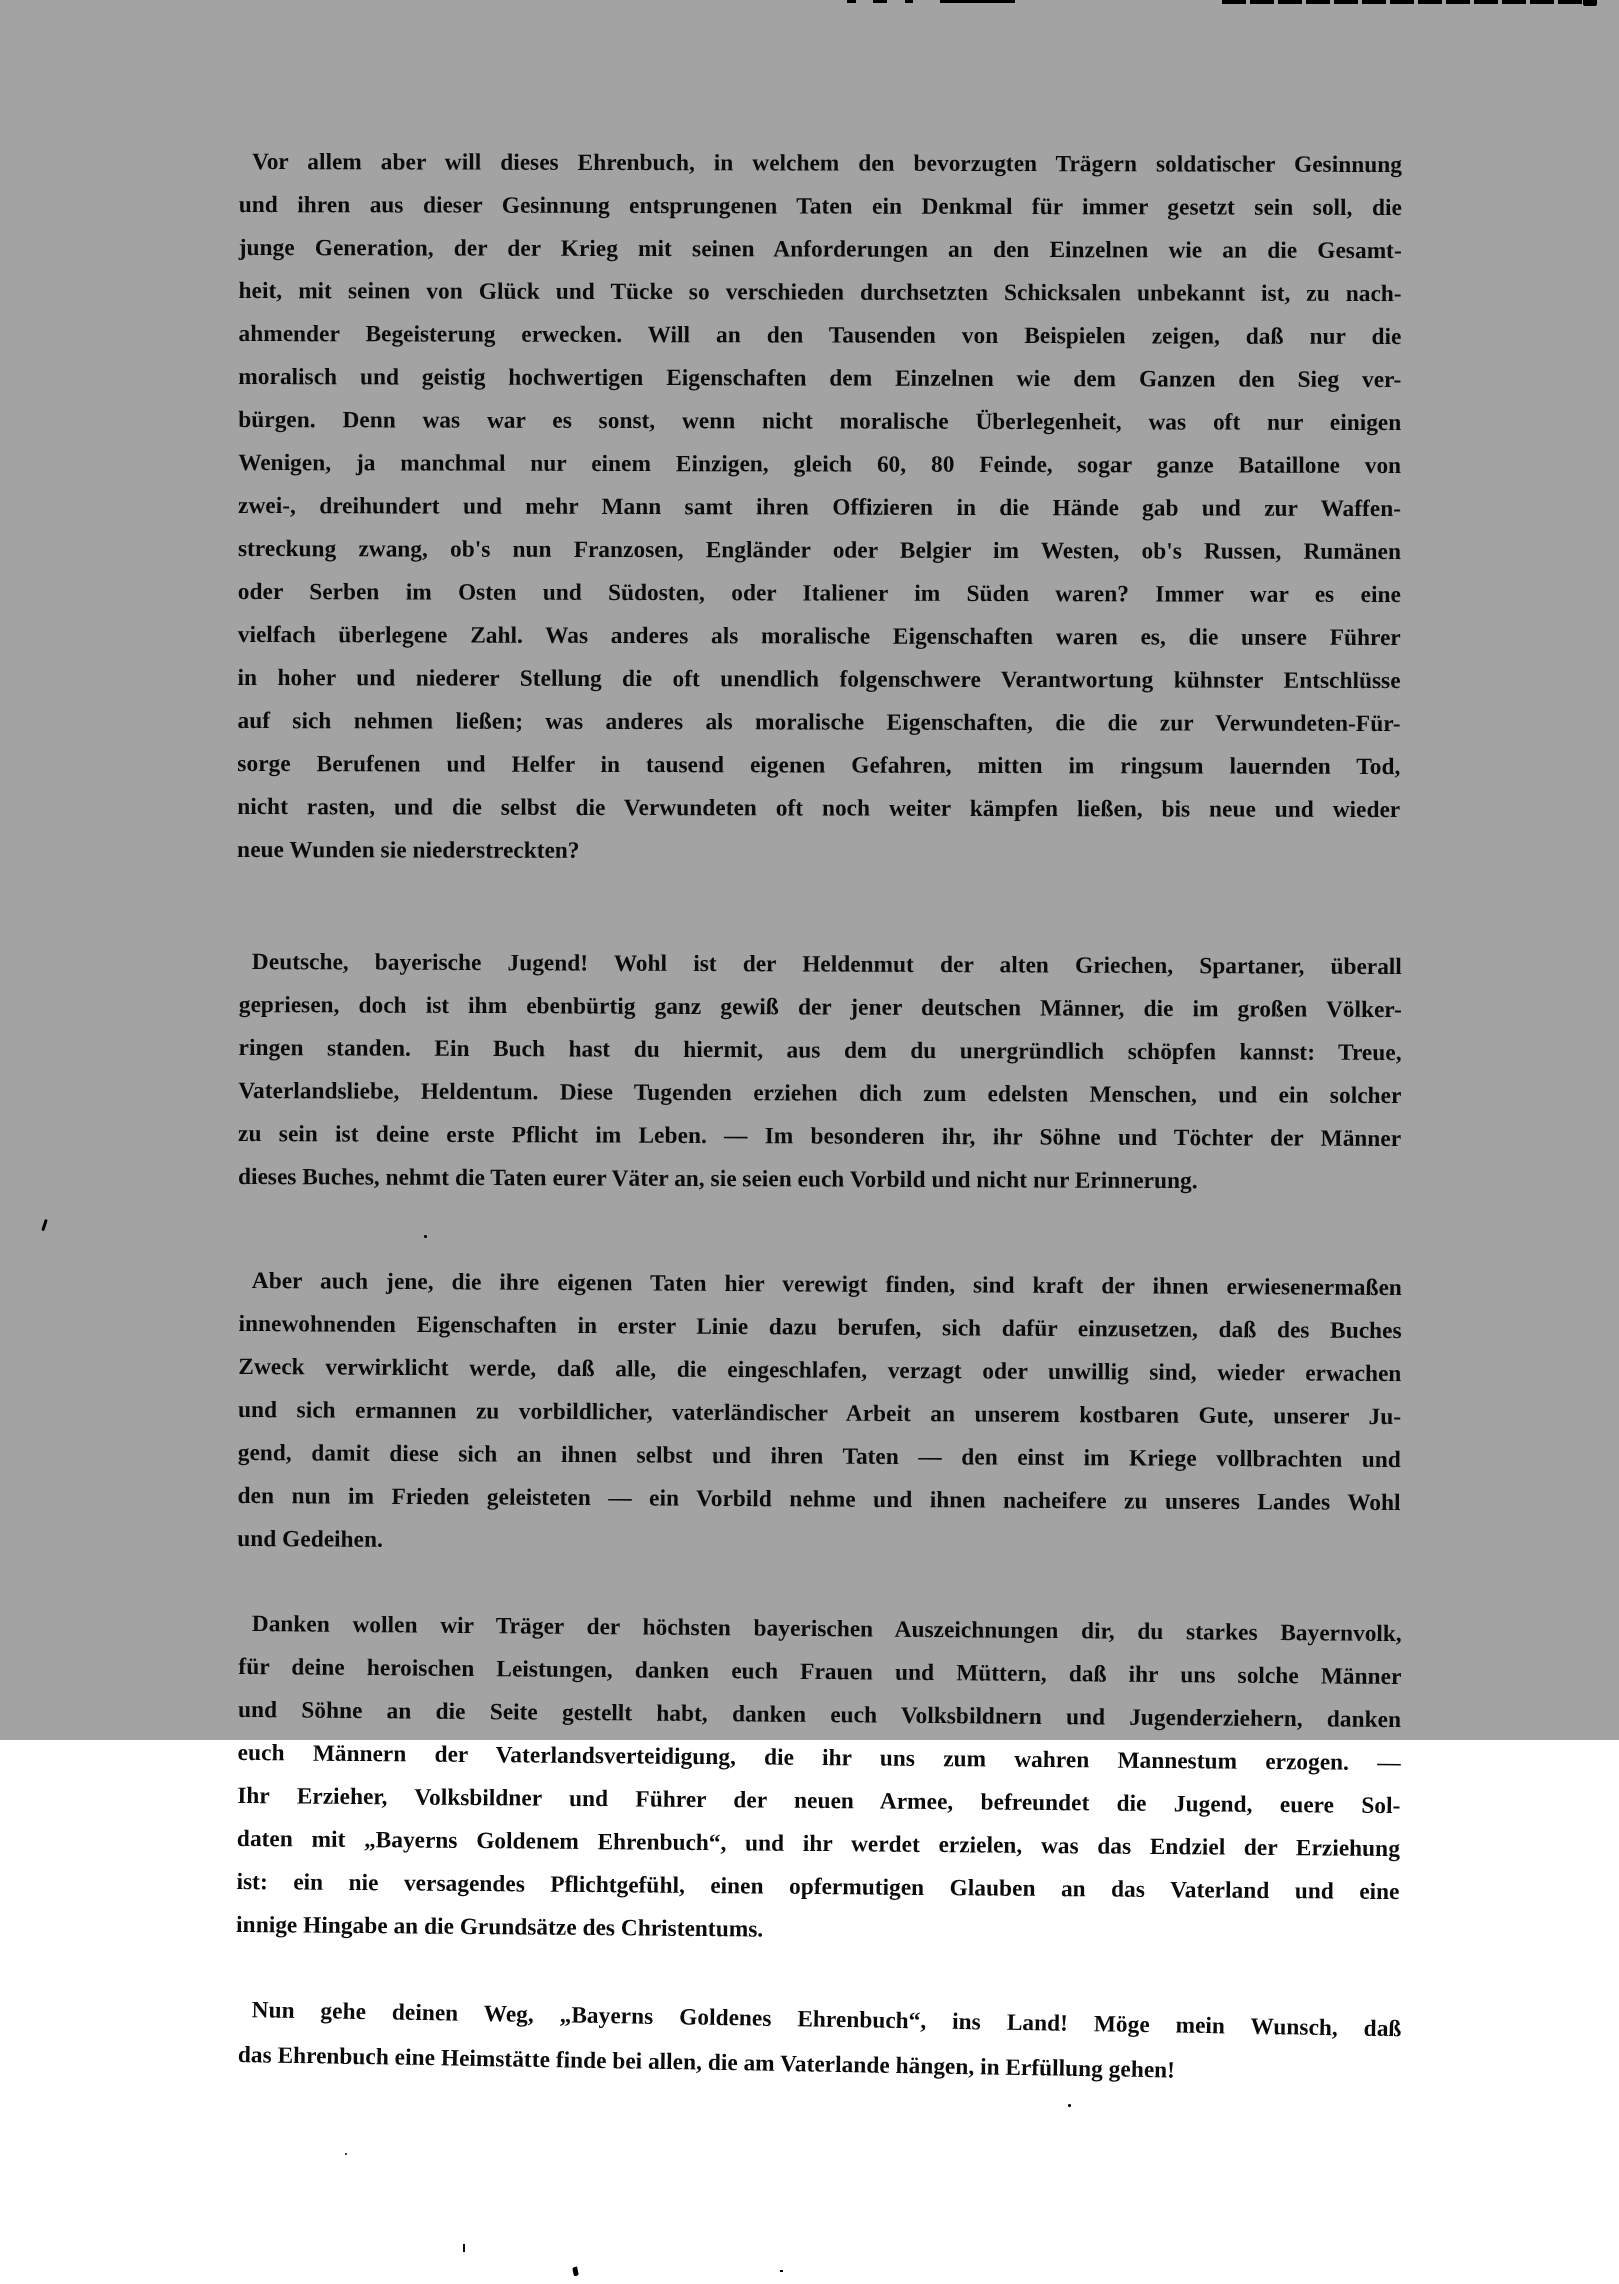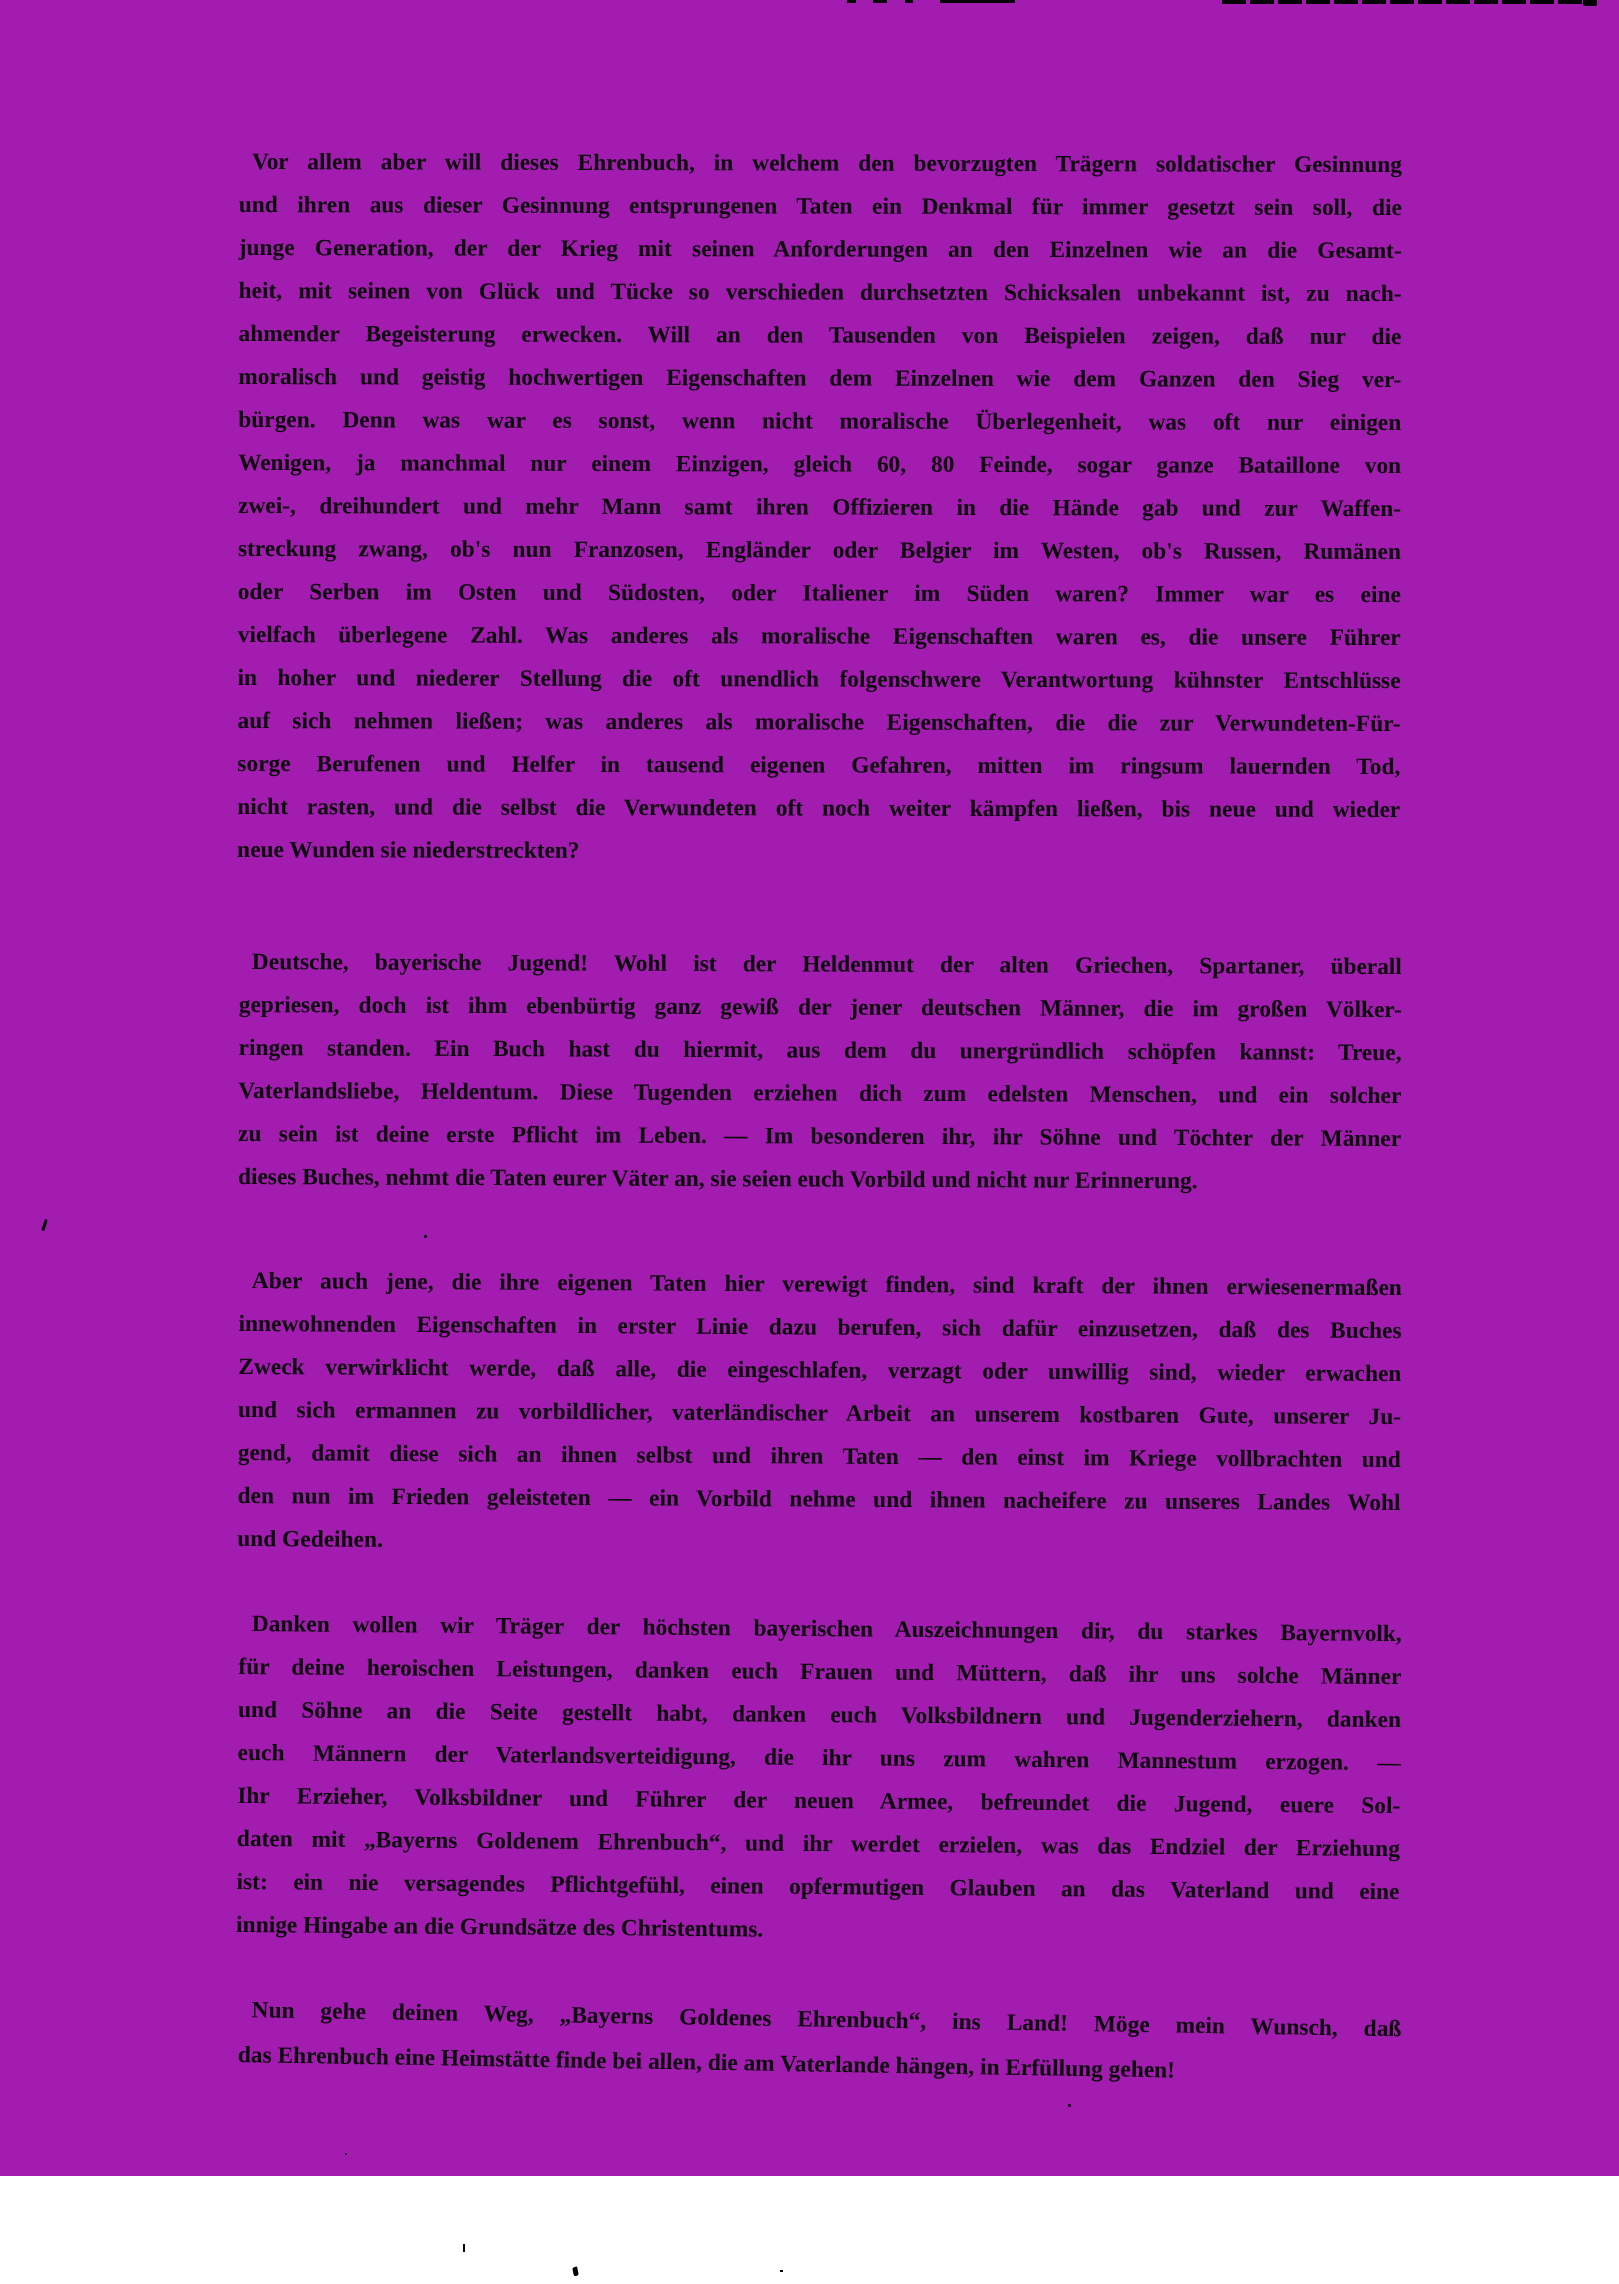--- a/index.html
+++ b/index.html
@@ -4,22 +4,22 @@
 <style>
   html,body{margin:0;padding:0;}
   body{
     width:1620px;height:2284px;
     background:#ffffff;
     position:relative;
     overflow:hidden;
     font-family:"Liberation Serif","DejaVu Serif",serif;
   }
   .page{
-    position:absolute;left:0;top:0;width:1620px;height:2176px;
-    background:#a21caf;
+    position:absolute;left:0;top:0;width:1620px;height:1740px;
+    background:#a3a3a3;
   }
   .para{
     position:absolute;
     left:239px;
     width:1163px;
     color:#0b0b0b;
     font-weight:700;
     font-size:23.4px;
     transform-origin:0 0;
   }

